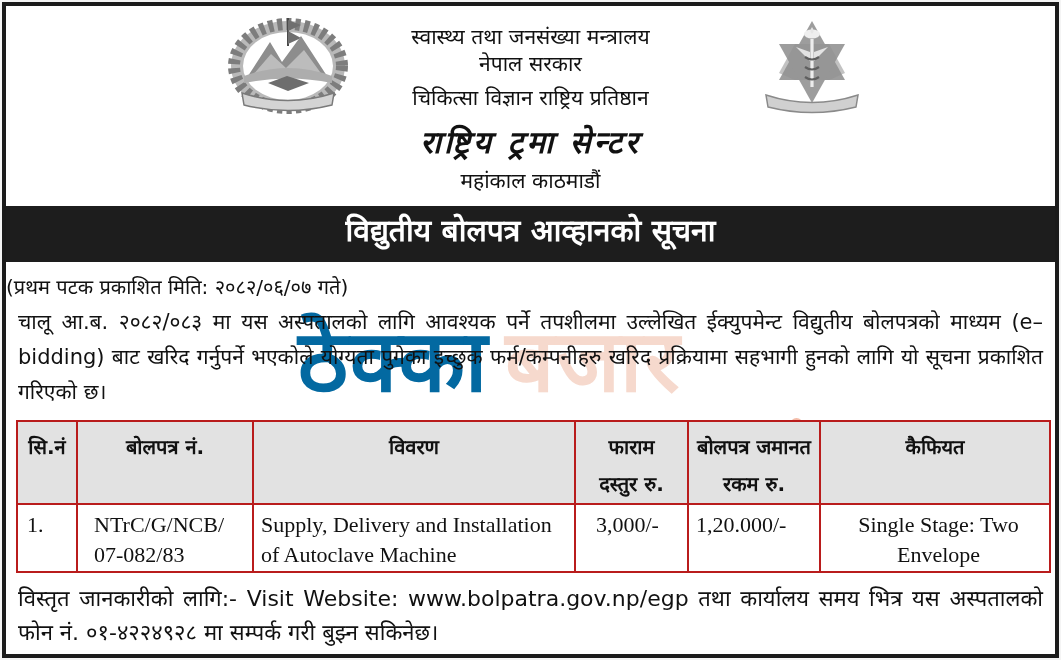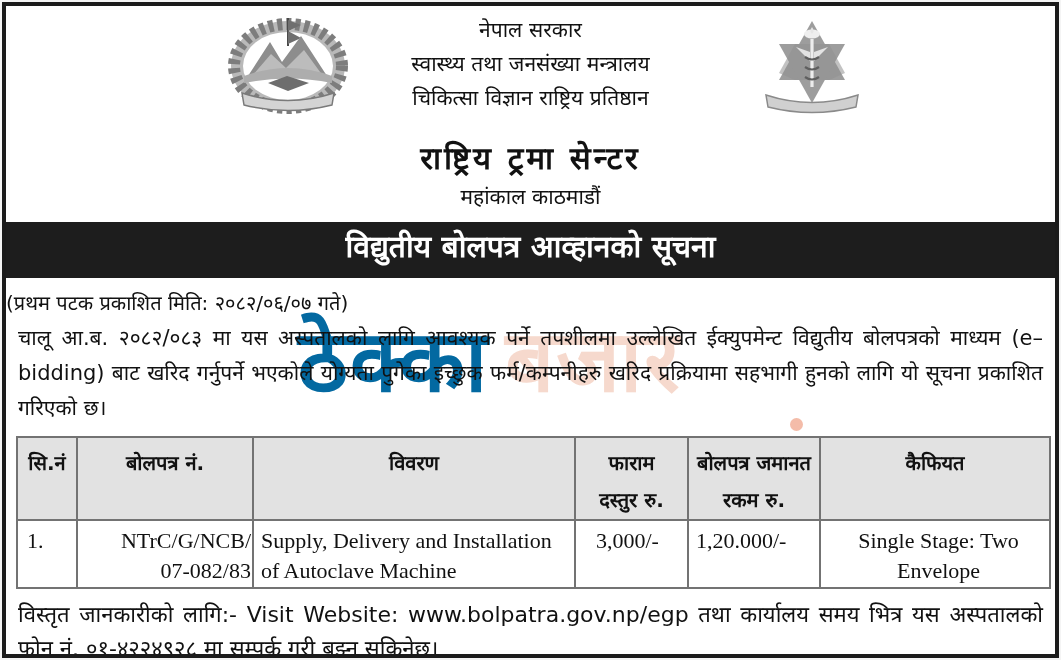--- a/index.html
+++ b/index.html
@@ -10,21 +10,21 @@
   .page {
     position:absolute; left:2px; top:2px; width:1049px; height:648px;
     border:4px solid #1b1b1b; background:#ffffff; overflow:hidden;
   }
   
   .hdr { text-align:center; padding-top:9px; position:relative; z-index:1; }
   .hdr-line { font-size:21px; line-height:24px; }
   .hdr-gov      { margin-top:3px; }
   .hdr-ministry { margin-top:10px; }
   .hdr-academy  { margin-top:10px; }
-  .hdr-org      { margin-top:30px; font-size:31px; font-weight:bold; letter-spacing:3px; line-height:36px; }
+  .hdr-org      { margin-top:14px; font-size:31px; font-weight:bold; letter-spacing:3px; line-height:36px;font-style:italic; }
   .hdr-address  { margin-top:9px; }
   .emblem-left  { position:absolute; left:220px; top:6px; }
   .emblem-right { position:absolute; left:750px; top:13px; }
   
   .banner {
     margin-top:13px; height:56px; line-height:49px; background:#1d1d1d;
     color:#ffffff; text-align:center; font-size:30px; font-weight:bold;
     position:relative; z-index:1;
   }
   .pub-line { text-align:left; font-size:20px; margin-top:11px; position:relative; z-index:1; }
@@ -38,31 +38,31 @@
     font-size:86px; line-height:1.1; white-space:nowrap; letter-spacing:2px;
   }
   .wm-1 { color:#0369a1; }
   .wm-2 { color:#f6d9cd; margin-left:16px; }
   .wm-dot { position:absolute; left:784px; top:412px; width:13px; height:13px; border-radius:50%; background:#f4bca9; z-index:0; }
   
   table.tender {
     border-collapse:collapse; table-layout:fixed; width:1033px;
     margin:10px 10px 0; position:relative; z-index:1;
   }
-  .tender th, .tender td { border:2px solid #737373; box-sizing:border-box; overflow:hidden; }
+  .tender th, .tender td { border:2px solid #b91c1c; box-sizing:border-box; overflow:hidden; }
   .tender th {
     background:#e2e2e2; font-size:20px; font-weight:bold; vertical-align:top;
     padding:7px 3px 0; height:64px; white-space:pre-line; line-height:37px; text-align:center;
   }
   .tender td {
     font-family:"Liberation Serif", serif; font-size:22px; line-height:30px;
     vertical-align:top; padding-top:5px; height:62px;
   }
   .c-sn   { padding-left:9px; }
-  .c-bid  { text-align:right; white-space:pre-line;padding-left:16px; }
+  .c-bid  { text-align:left; white-space:pre-line;padding-left:16px; }
   .c-desc { padding-left:7px; padding-right:6px; }
   .c-fee  { padding-left:20px; }
   .c-sec  { padding-left:7px; }
   .c-rem  { text-align:center; white-space:pre-line;padding-left:8px; }
   
   .footer-info { margin:9px 12px 0; font-size:22px; line-height:34px; text-align:justify; position:relative; z-index:1; }
 </style>
 </head>
 <body>
 
@@ -93,22 +93,22 @@
     <ellipse cx="56" cy="15" rx="8" ry="4.5" fill="#efefef"></ellipse>
     <path d="M56 8 q3 4 0 7 q-3 -3 0 -7" fill="#e6e6e6"></path>
     <rect x="54.4" y="20" width="3.2" height="48" fill="#ededed"></rect>
     <polygon points="40,28 54,33 54,42" fill="#e3e3e3"></polygon>
     <polygon points="72,28 58,33 58,42" fill="#e3e3e3"></polygon>
     <path d="M49 38 q7 5 14 0 M63 48 q-7 5 -14 0 M49 58 q7 5 14 0" stroke="#5f5f5f" stroke-width="2.2" fill="none"></path>
     <path d="M10 76 Q56 91 102 76 L100 88 Q56 99 12 88 Z" fill="#d0d0d0" stroke="#8a8a8a" stroke-width="1.5"></path>
   </svg>
 
   <div class="hdr">
+    <div class="hdr-line hdr-ministry">स्वास्थ्य तथा जनसंख्या मन्त्रालय</div>
     <div class="hdr-line hdr-gov">नेपाल सरकार</div>
-    <div class="hdr-line hdr-ministry">स्वास्थ्य तथा जनसंख्या मन्त्रालय</div>
     <div class="hdr-line hdr-academy">चिकित्सा विज्ञान राष्ट्रिय प्रतिष्ठान</div>
     <div class="hdr-org">राष्ट्रिय ट्रमा सेन्टर</div>
     <div class="hdr-line hdr-address">महांकाल काठमाडौं</div>
   </div>
 
   <div class="banner">
     <span>विद्युतीय बोलपत्र आव्हानको सूचना</span>
   </div>
 
   <div class="pub-line">(प्रथम पटक प्रकाशित मिति: २०८२/०६/०७ गते)</div>

